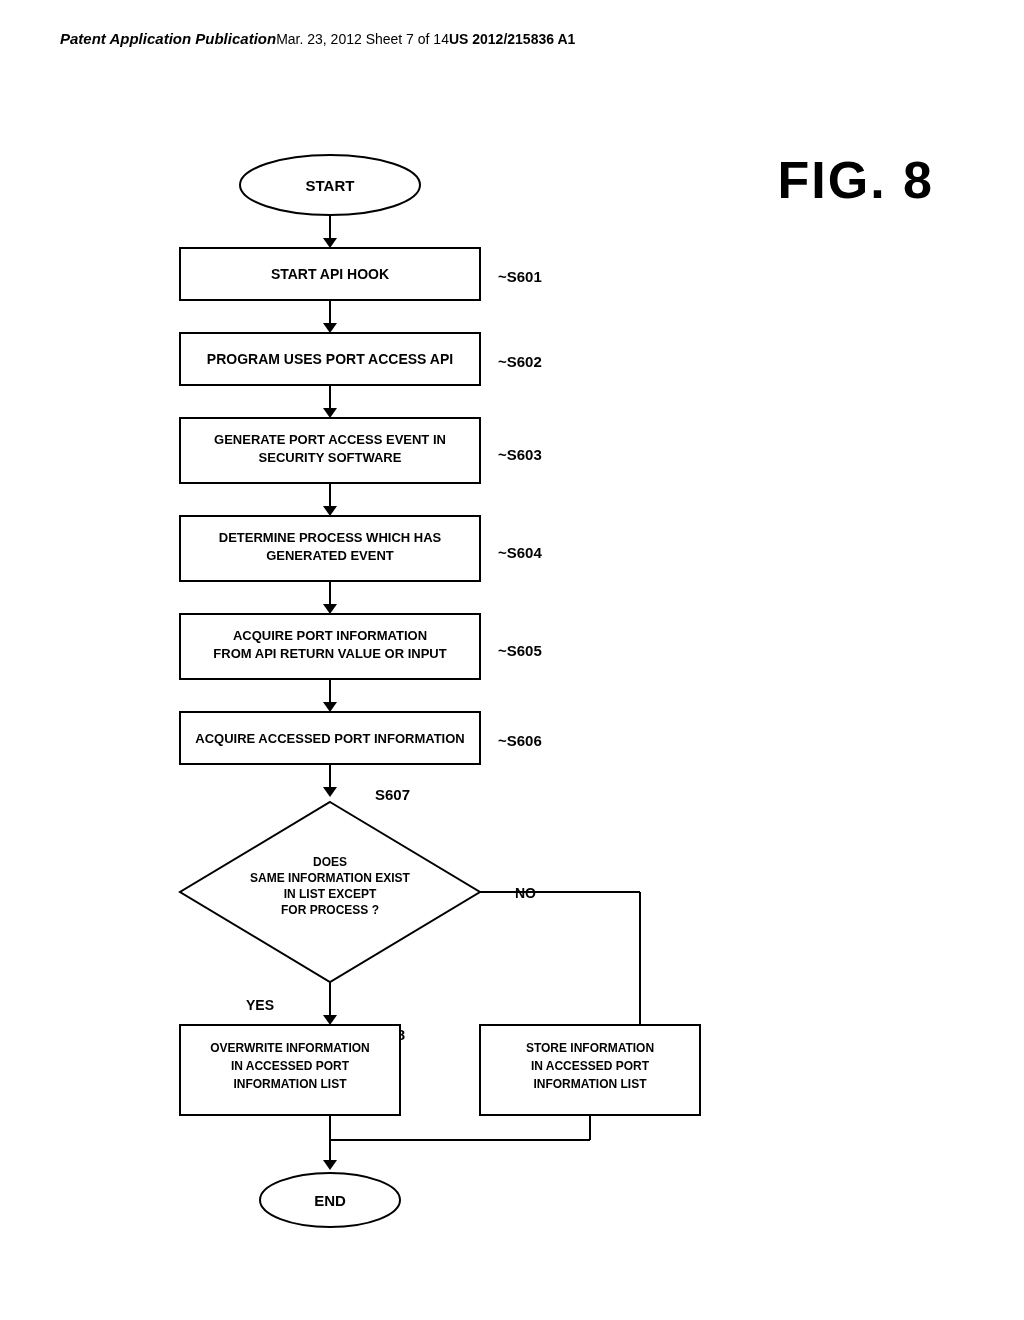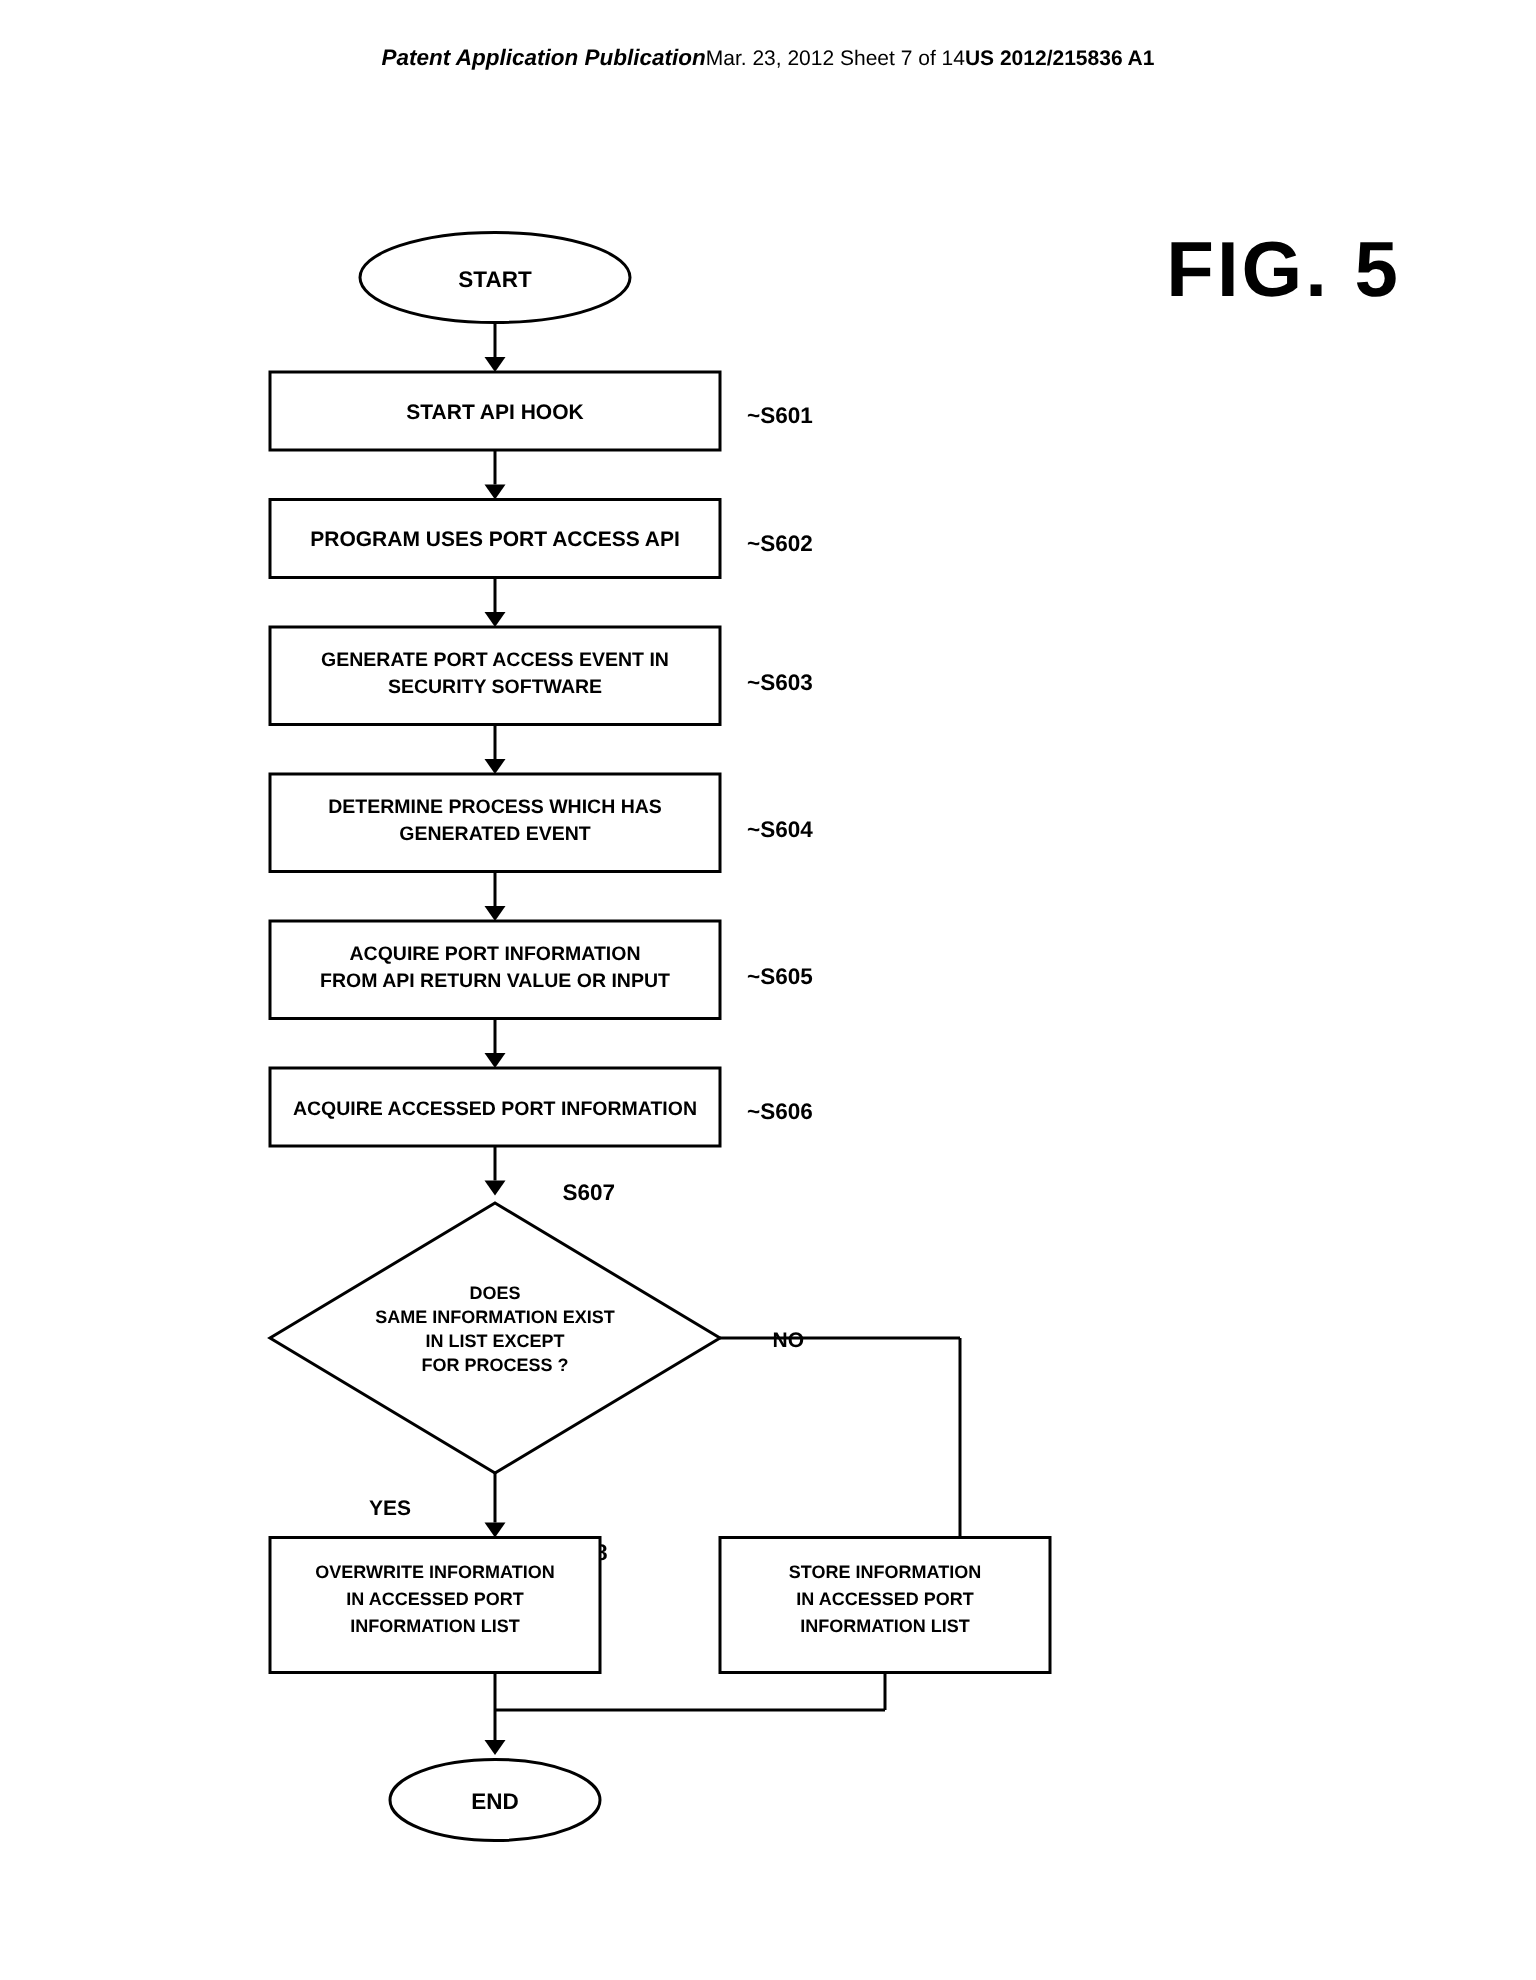--- a/index.html
+++ b/index.html
@@ -11,21 +11,21 @@
       position: relative;
       overflow: hidden;
     }
 
     .header {
       position: absolute;
       top: 30px;
       left: 0;
       right: 0;
       display: flex;
-      justify-content: center;
+      justify-content: flex-start;
       align-items: baseline;
       padding: 0 60px;
     }
 
     .header-left {
       font-size: 15px;
       font-weight: bold;
       font-style: italic;
     }
 
@@ -40,21 +40,21 @@
   </style>
 </head>
 <body>
 
 <div class="header">
   <span class="header-left">Patent Application Publication</span>
   <span class="header-center">Mar. 23, 2012   Sheet 7 of 14</span>
   <span class="header-right">US 2012/215836 A1</span>
 </div>
 
-<div style="position:absolute; top:150px; right:90px; font-size:52px; font-weight:bold; letter-spacing:2px;">FIG. 5</div>
+<div style="position:absolute; top:150px; right:90px; font-size:52px; font-weight:bold; letter-spacing:2px;">FIG. 8</div>
 
 <svg style="position:absolute; top:130px; left:100px; width:750px; height:1150px;" xmlns="http://www.w3.org/2000/svg">
 
   <ellipse cx="230" cy="55" rx="90" ry="30" fill="white" stroke="black" stroke-width="2"></ellipse>
   <text x="230" y="61" text-anchor="middle" font-size="15" font-weight="bold" font-family="Arial">START</text>
 
   <line x1="230" y1="85" x2="230" y2="108" stroke="black" stroke-width="2"></line>
   <polygon points="223,108 237,108 230,118" fill="black"></polygon>
 
   <rect x="80" y="118" width="300" height="52" fill="white" stroke="black" stroke-width="2"></rect>

